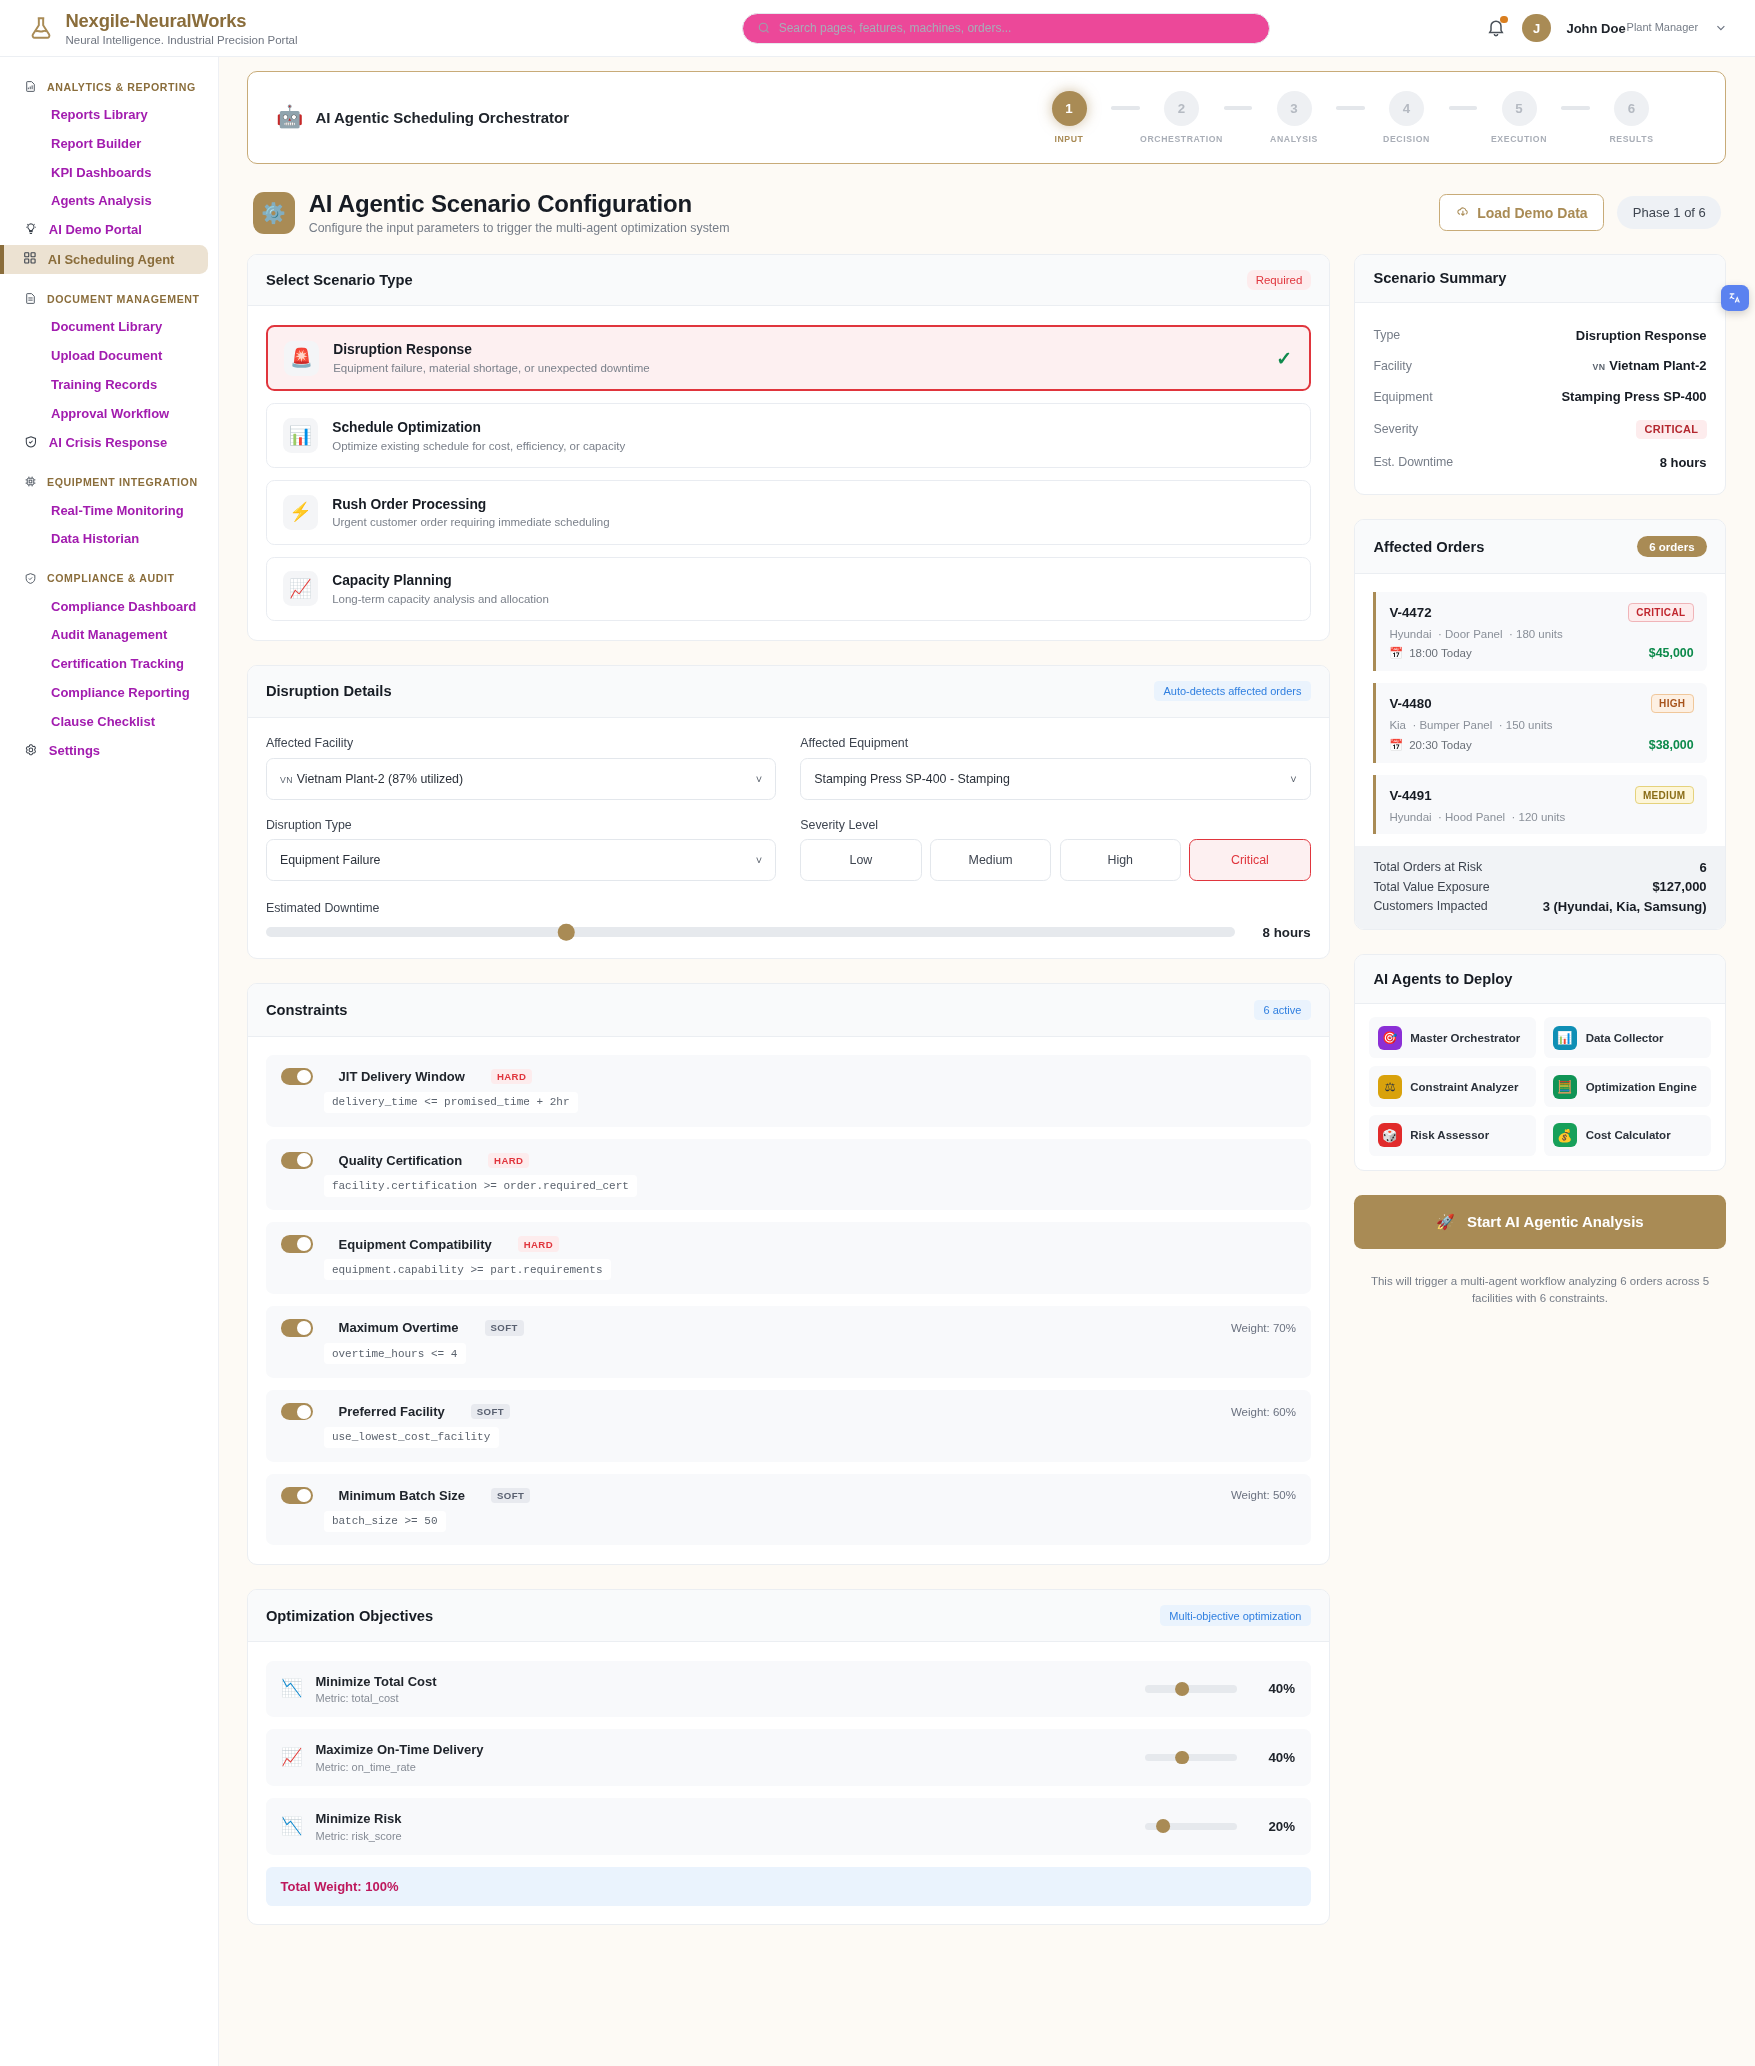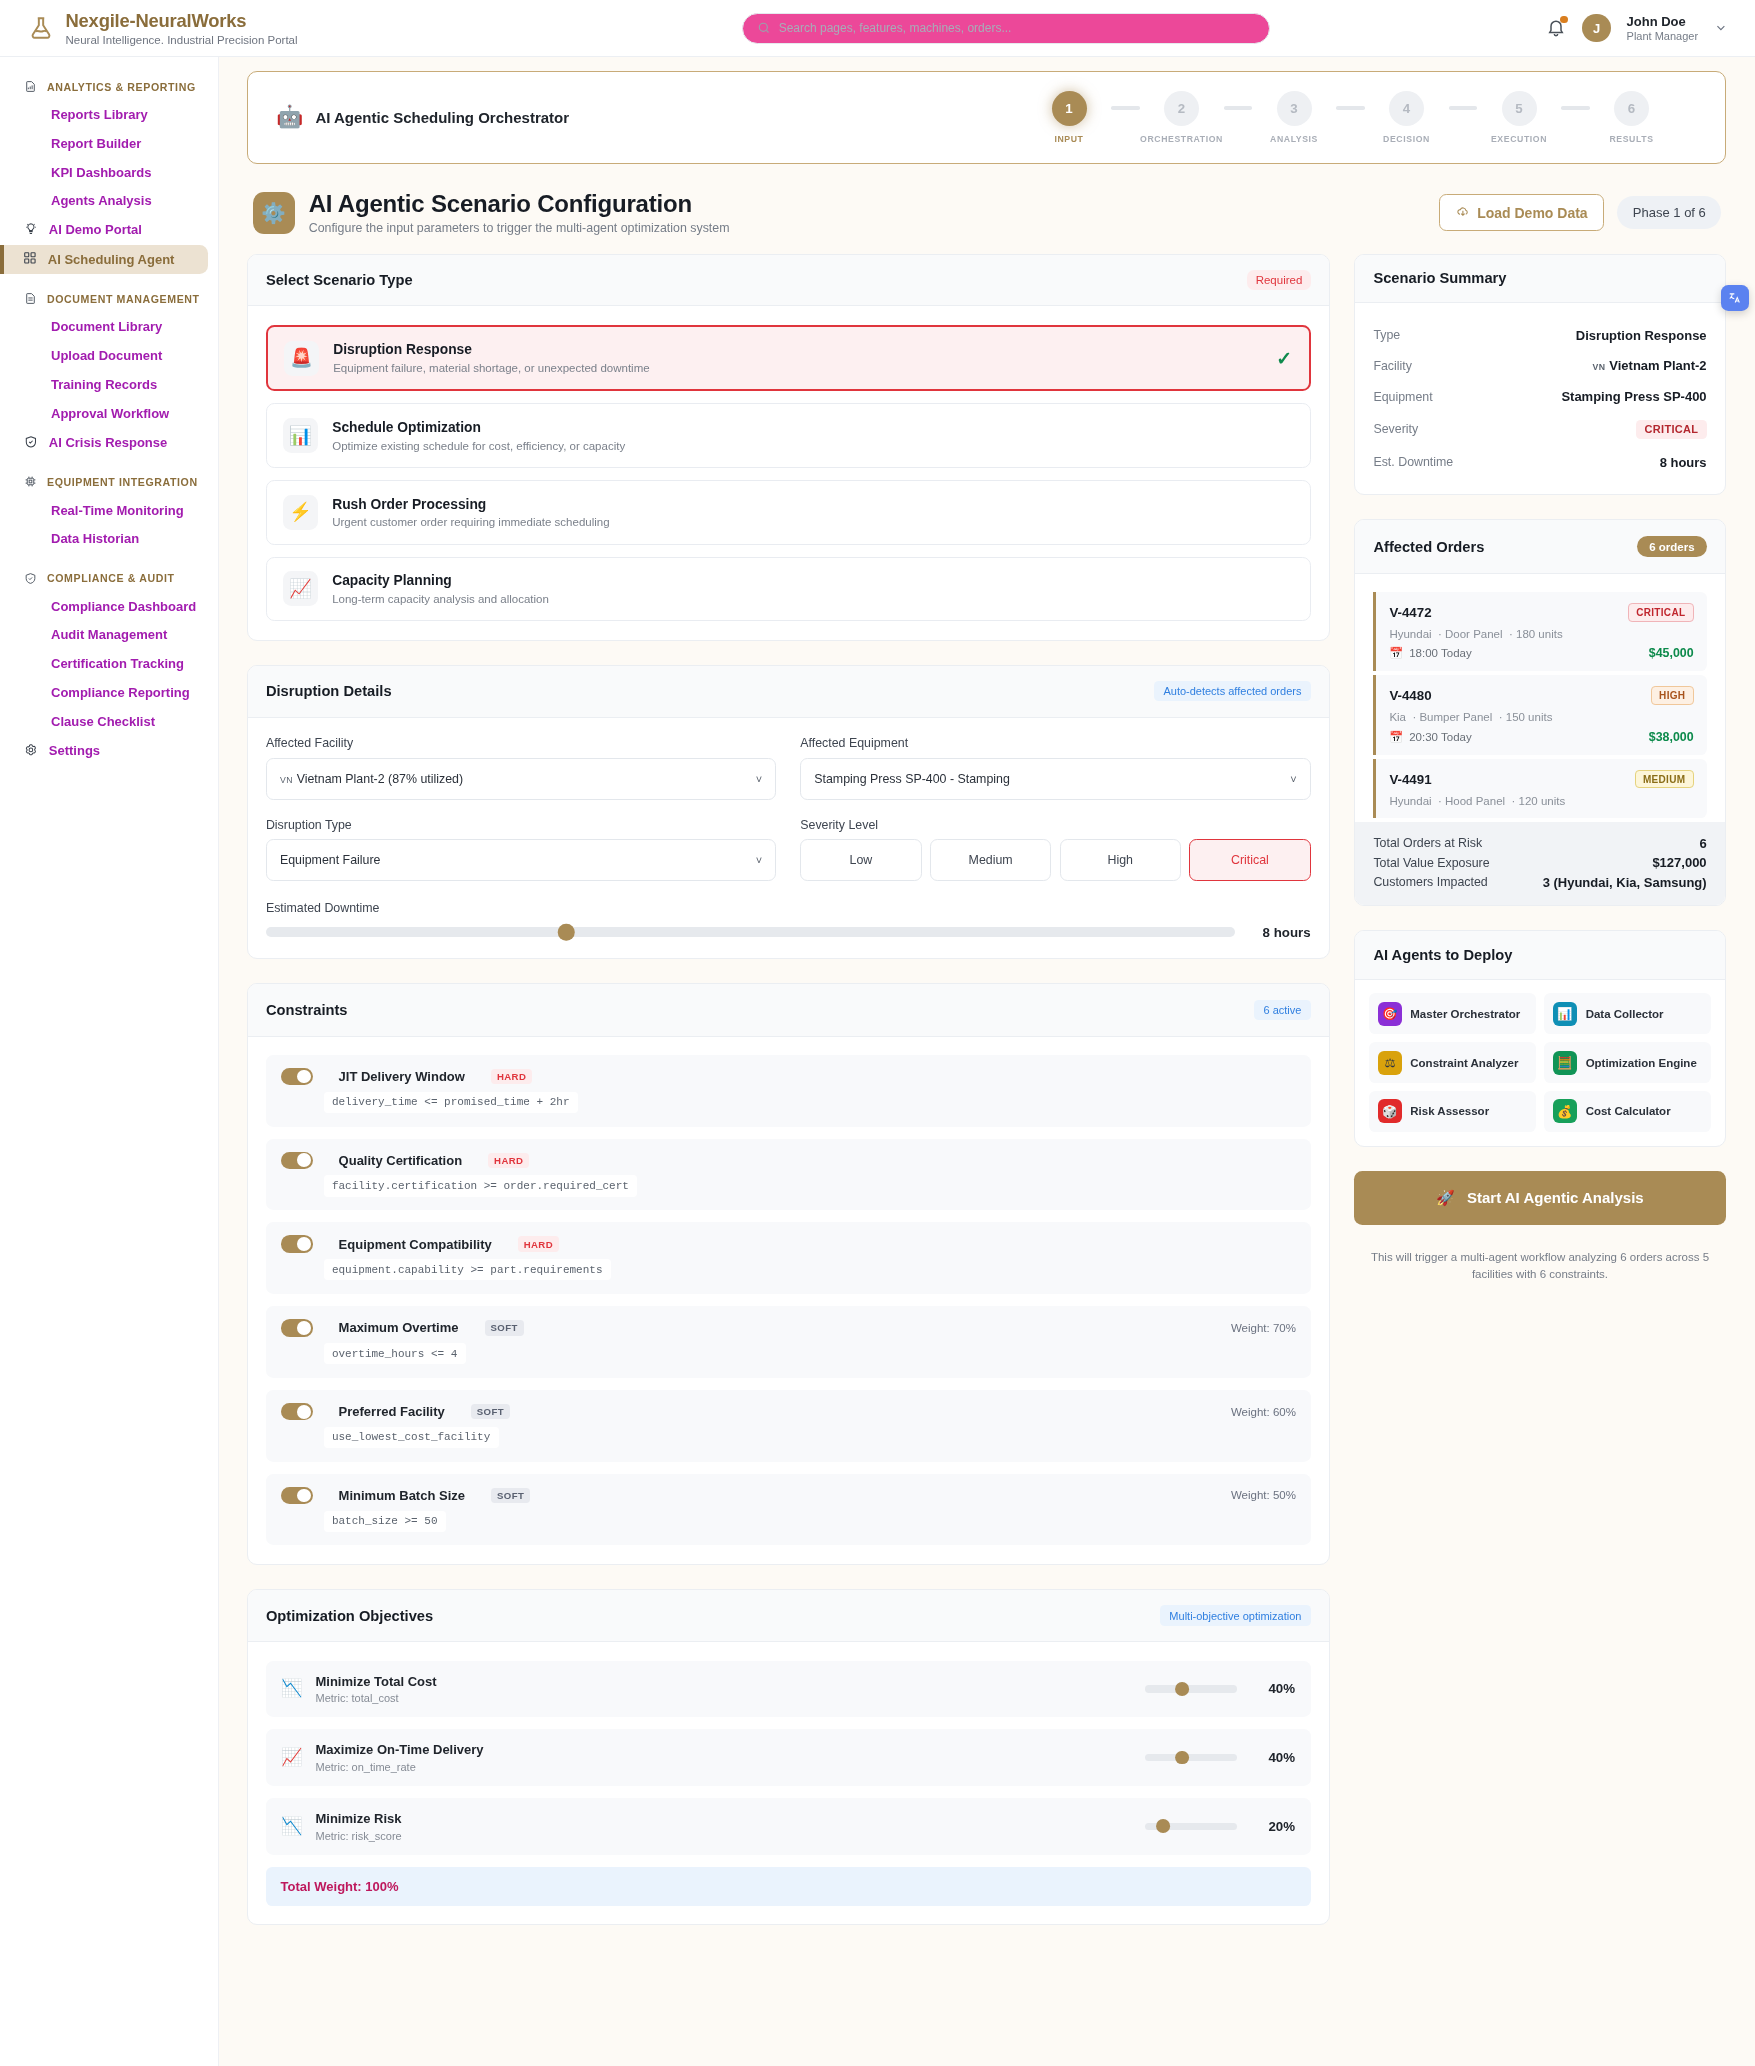--- a/index.html
+++ b/index.html
@@ -37,21 +37,21 @@
   }
   .search-box input::placeholder { color: #a7adb8; }
 
   .topright { display: flex; align-items: center; gap: 15.6px; width: 294px; justify-content: flex-end; }
   .bell-wrap { position: relative; width: 21px; height: 23px; color: #4a5159; }
   .bell-dot { position: absolute; top: -0.9px; right: -0.9px; width: 7.3px; height: 7.3px; border-radius: 50%; background: #d97e1f; }
   .avatar {
     width: 28.5px; height: 28.5px; border-radius: 50%; background: #a98b55; color: #fff;
     display: flex; align-items: center; justify-content: center; font-size: 13px; font-weight: 600;
   }
-  .uinfo { display: flex; flex-direction: column; gap: 0.9px; }
+  .uinfo { display: flex; flex-direction: row; gap: 0.9px; }
   .uname { font-size: 13px; font-weight: 700; color: #20252c; }
   .urole { font-size: 11px; color: #767d88; }
   .chev { color: #6b7280; width: 13.8px; height: 13.8px; }
 
   
   .body { display: flex; flex: 1; }
 
   
   .sidebar {
     width: 219px; flex: 0 0 219px; background: #ffffff; border-right: 1.4px solid #eef0f4;
@@ -734,21 +734,21 @@
                 <span class="sum-v">8 hours</span>
               </div>
             </div>
           </div>
 
           <div class="card">
             <div class="card-head">
               <span class="card-title">Affected Orders</span>
               <span class="badge-count">6 orders</span>
             </div>
-            <div class="card-body" style="gap:4px;">
+            <div class="card-body" style="gap:12px;">
               <div class="order">
                 <div class="order-top">
                   <span class="order-id">V-4472</span>
                   <span class="bdg critical">CRITICAL</span>
                 </div>
                 <span class="order-meta">
                   <span>Hyundai</span>
                   &nbsp;·&nbsp;<span>Door Panel</span>
                   &nbsp;·&nbsp;<span>180 units</span>
                 </span>

